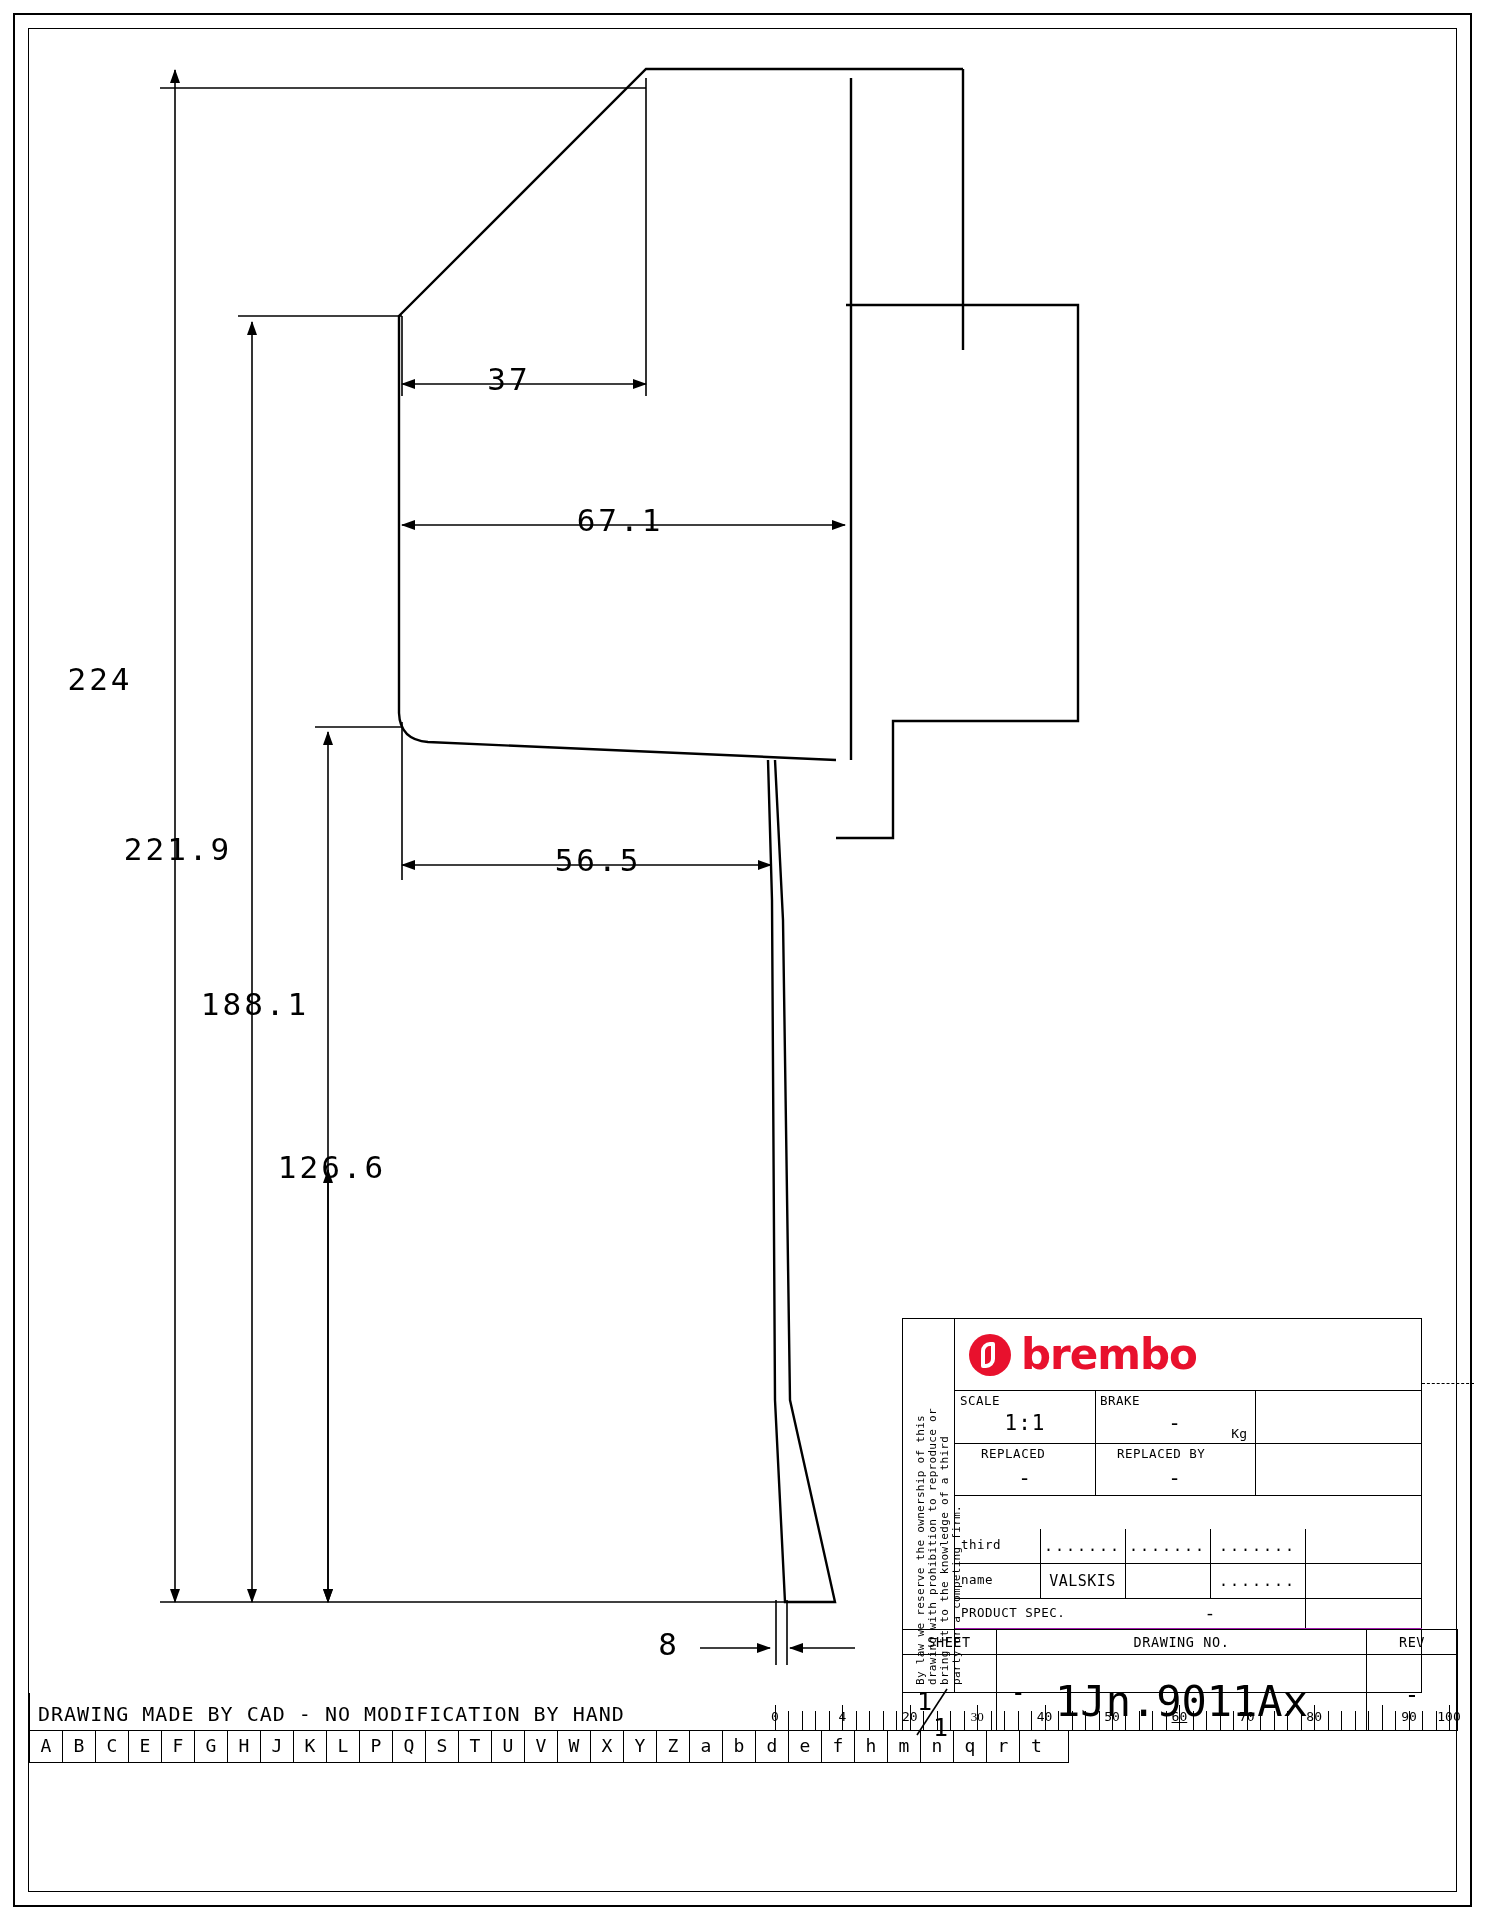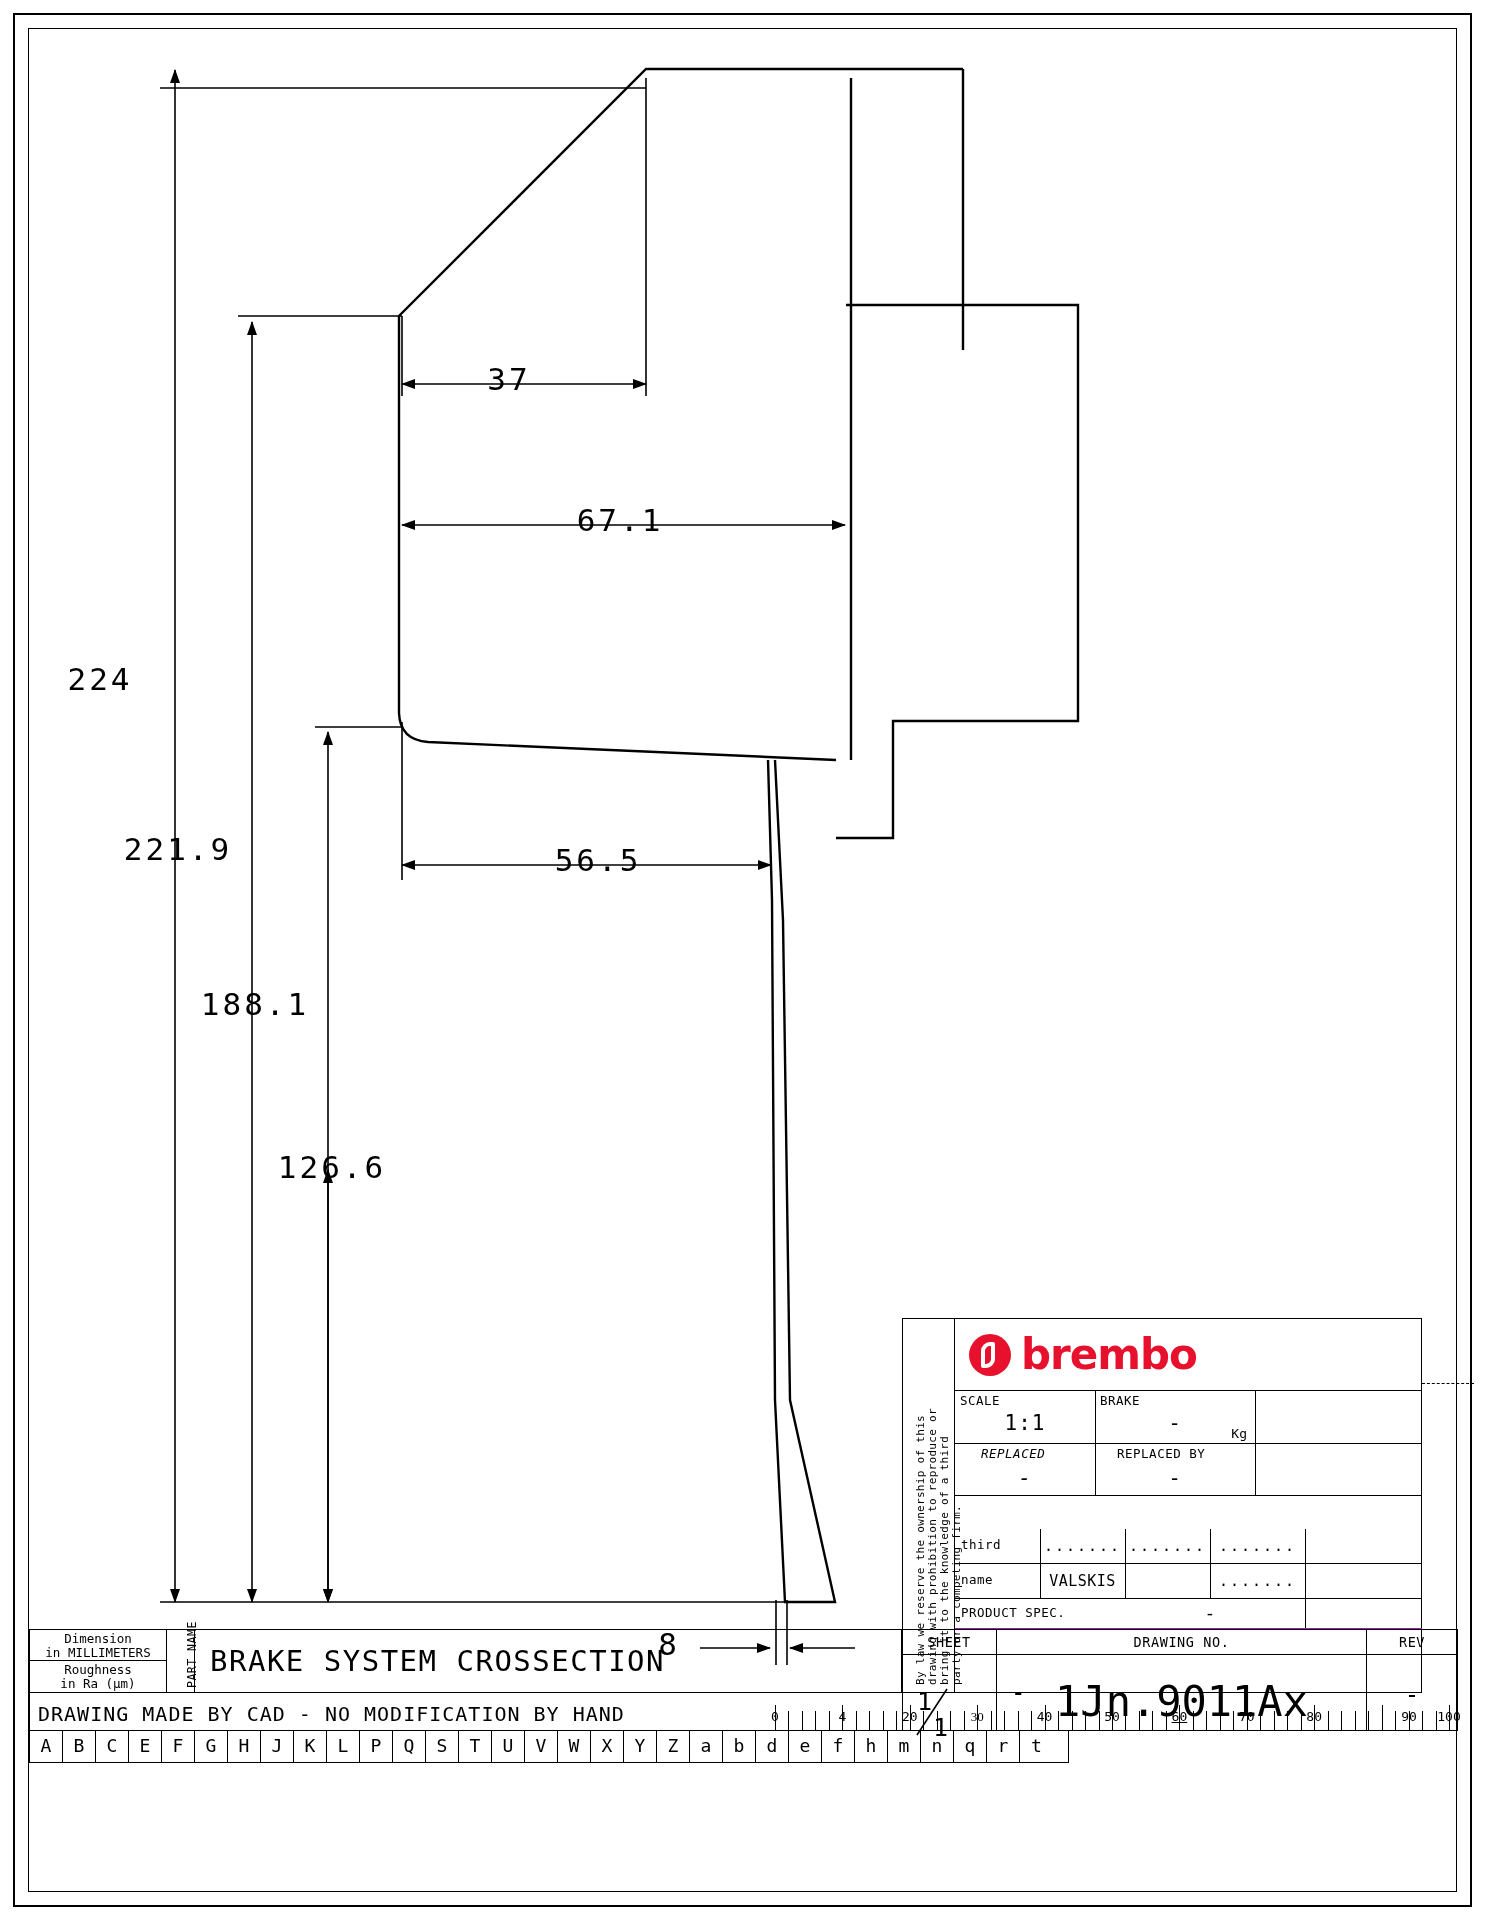--- a/index.html
+++ b/index.html
@@ -435,21 +435,21 @@
         <div class="vline" style="left:140px;"></div>
         <div class="cell" style="left:140px; width:160px;">
           <span class="lbl">BRAKE</span>
           <span class="val" style="top:20px;">-</span>
           <span style="position:absolute; right:8px; bottom:2px; font-size:13px;">Kg</span>
         </div>
         <div class="vline" style="left:300px;"></div>
       </div>
 
       <div class="tb-row" id="row-replaced">
-        <div class="cell" style="left:0; width:140px;font-style:italic;">
+        <div class="cell" style="left:0; width:140px;">
           <span class="lbl" style="left:26px;">REPLACED</span>
           <span class="val" style="top:22px;">-</span>
         </div>
         <div class="vline" style="left:140px;"></div>
         <div class="cell" style="left:140px; width:160px;">
           <span class="lbl" style="left:22px;">REPLACED BY</span>
           <span class="val" style="top:22px;">-</span>
         </div>
         <div class="vline" style="left:300px;"></div>
       </div>
@@ -482,36 +482,20 @@
         <div class="cell center" style="left:160px; width:190px; line-height:28px; font-size:18px;">-</div>
         <div class="vline" style="left:350px;"></div>
       </div>
 
     </div>
 
   </div>
 
   <div id="centerdash"></div>
 
-  <div id="leftblock">
-    <div id="dimblock">
-      <div class="half top">
-        <span>Dimension</span><br>
-        <span>in MILLIMETERS</span>
-      </div>
-      <div class="half bot">
-        <span>Roughness</span><br>
-        <span>in Ra (µm)</span>
-      </div>
-    </div>
-    <div id="partnamecol">
-      <div class="vtext" style="left:18px; top:58px;">PART NAME</div>
-    </div>
-    <div id="parttitle">BRAKE SYSTEM CROSSECTION</div>
-  </div>
 
   <div id="sheetrow">
     <div class="hdr" style="left:0; width:95px;">SHEET</div>
     <div class="hdr" style="left:95px; width:370px;">DRAWING NO.</div>
     <div class="hdr" style="left:465px; width:91px;">REV</div>
 
     <div class="body" style="left:0; width:95px; border-left:1px solid #000;">
       <div id="sheet-frac">
         <div style="position:relative;">
           <span>1</span>

